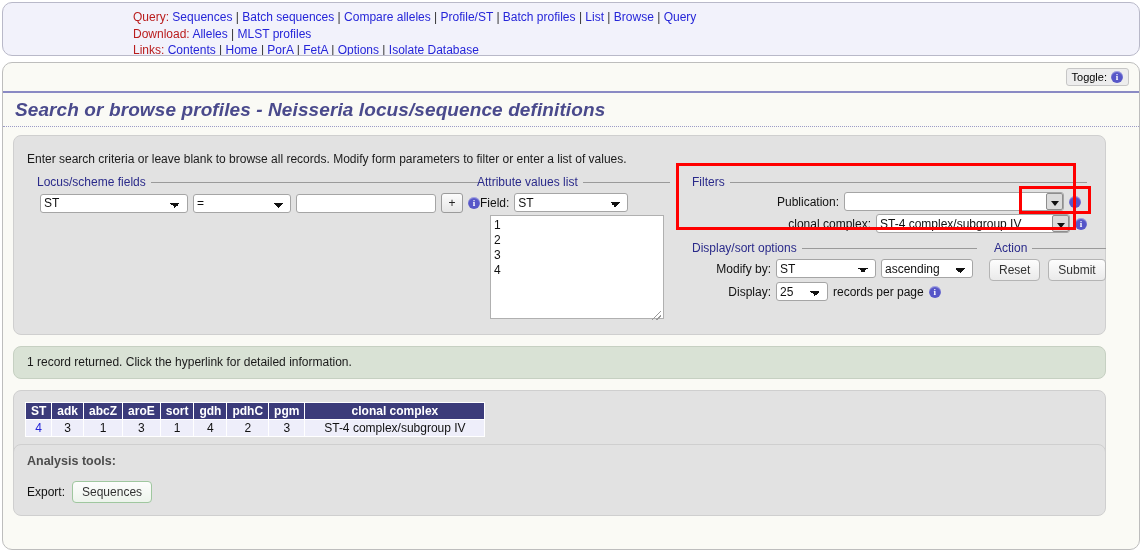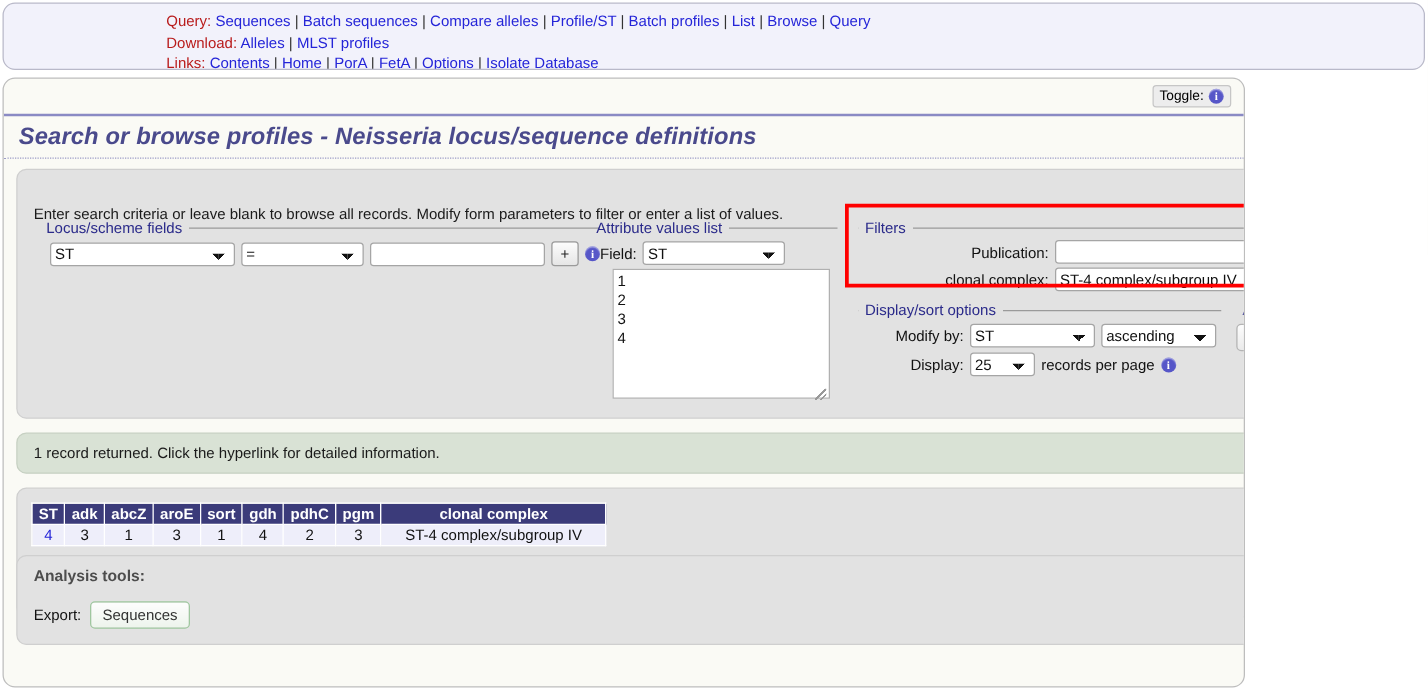--- a/index.html
+++ b/index.html
@@ -44,21 +44,21 @@
     line-height: 16.5px; font-size: 12px;
   }
   .navrow { white-space: nowrap; }
   .navlabel { color: #b91c1c; }
   .navlink { color: #2525d8; text-decoration: none; }
   .sep { color: #333; }
 
   
   .page {
     position: absolute; left: 2px; top: 62px;
-    width: 994px; height: 488px;
+    width: 1138px; height: 488px;
     background: #fafaf5;
     border: 1px solid #bdbdbd;
     border-radius: 10px;
     overflow: hidden;
   }
 
   .toggle-bar {
     position: absolute; right: 10px; top: 5px;
     display: flex; align-items: center; gap: 4px;
     background: #ededed;
@@ -92,21 +92,21 @@
     border: 1px solid #cfcfcf;
     border-radius: 8px;
   }
   .panel-search { left: 10px; top: 72px; width: 1093px; height: 200px; }
   .panel-result { left: 10px; top: 283px; width: 1093px; height: 33px;
                   background: #d9e2d5; border: 1px solid #c6d0c2; }
   .panel-table  { left: 10px; top: 327px; width: 1093px; height: 104px; }
   .panel-tools  { left: 10px; top: 381px; width: 1093px; height: 72px; }
 
   .intro {
-    position: absolute; left: 13px; top: 28px;
+    position: absolute; left: 13px; top: 16px;
     font-size: 12px; color: #1a1a1a;
   }
   .result-text {
     position: absolute; left: 13px; top: 8px;
     font-size: 12px; color: #1a1a1a;
   }
 
   
   fieldset {
     position: absolute;
@@ -373,21 +373,21 @@
       <div class="row" style="padding:3px 0 0 0; justify-content:flex-start;">
         <span class="lbl" style="width:152px; text-align:right;">Publication:</span>
         <div class="sel-wrap">
           <select class="styled" style="width:220px;background-image:none;">
             <option></option>
           </select>
           <span class="sel-btn"></span>
         </div>
         <span class="infoicon">i</span>
       </div>
-      <div class="row" style="padding:3px 0 0 0; justify-content:flex-start;">
+      <div class="row" style="padding:3px 0 0 0; justify-content:flex-end;">
         <span class="lbl" style="width:152px; text-align:right;">clonal complex:</span>
         <div class="sel-wrap">
           <select class="styled" style="width:194px;background-image:none;">
             <option>ST-4 complex/subgroup IV</option>
           </select>
           <span class="sel-btn"></span>
         </div>
         <span class="infoicon">i</span>
       </div>
     </fieldset>

